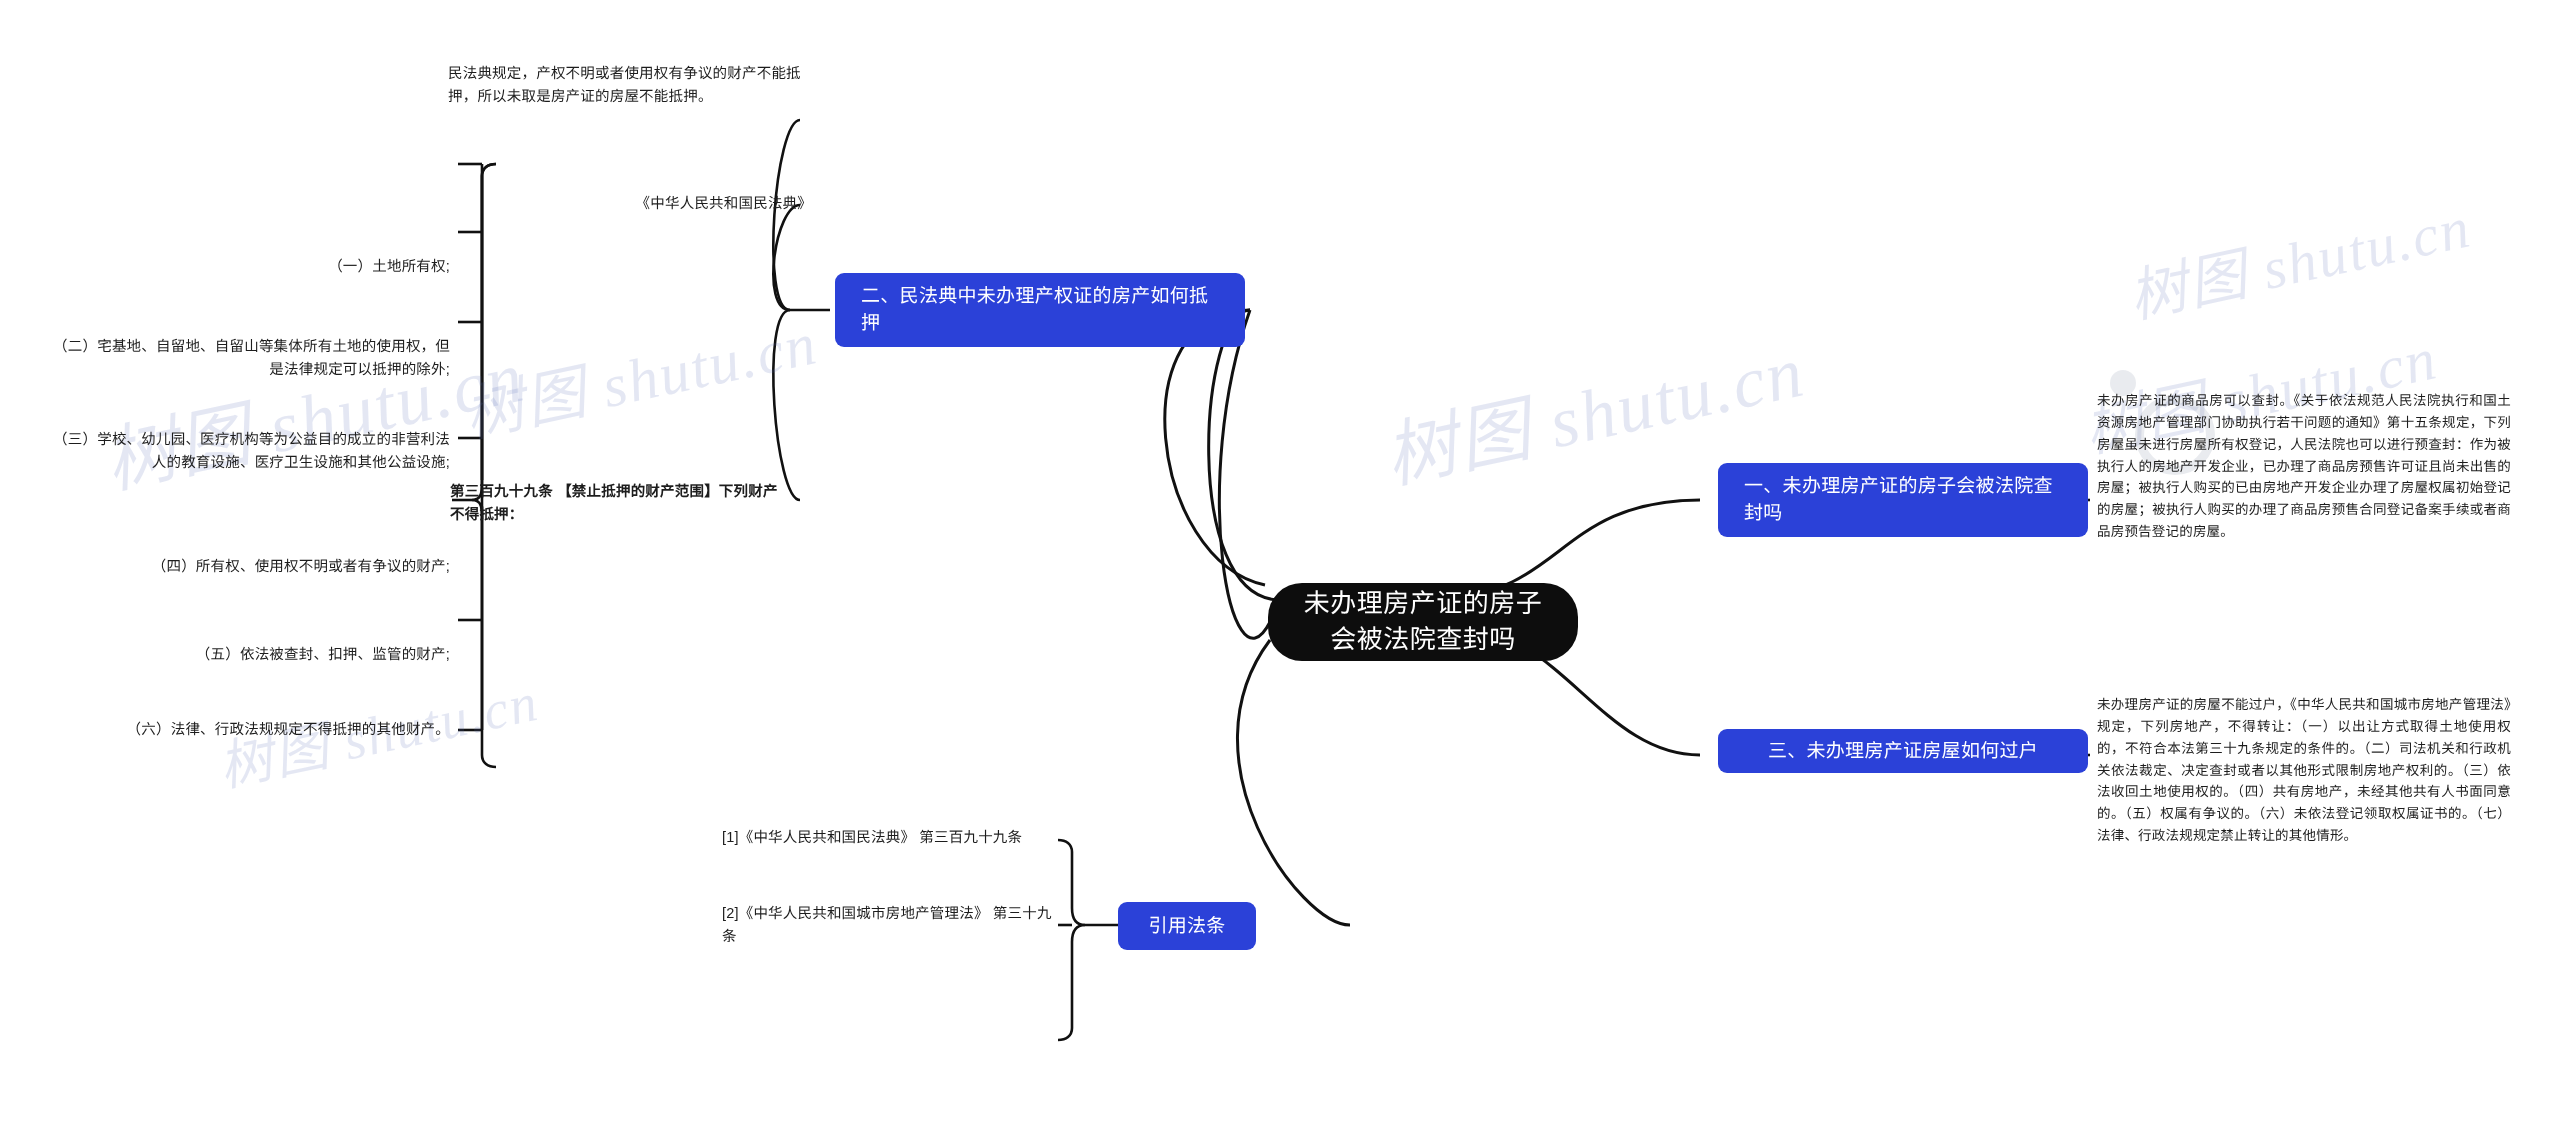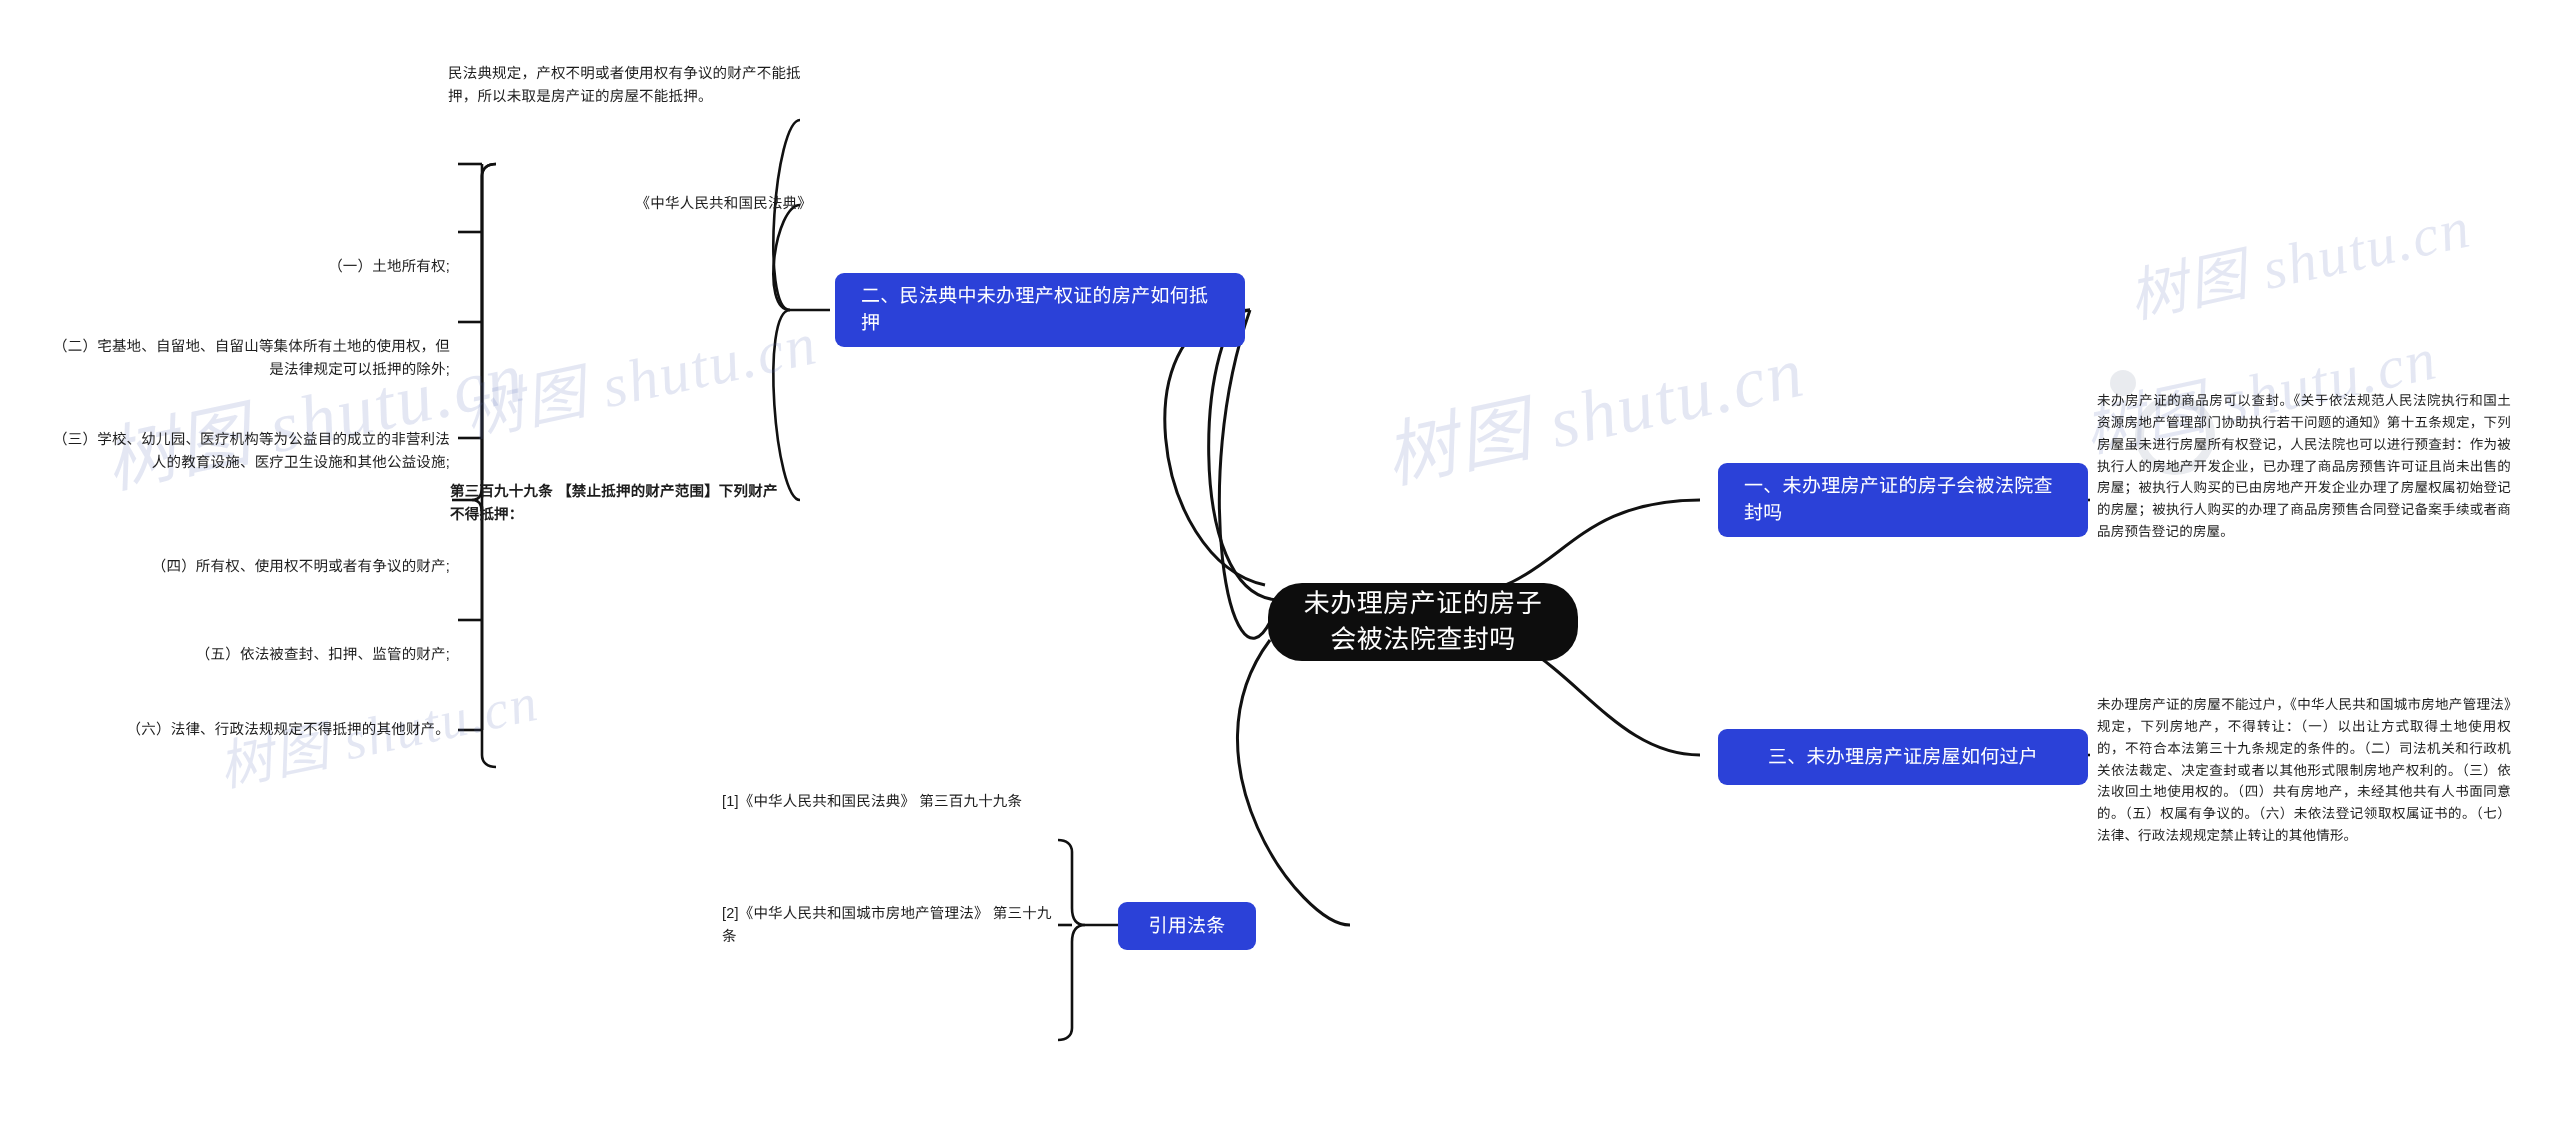--- a/index.html
+++ b/index.html
@@ -178,21 +178,21 @@
   </div>
 
   <div class="node branch-node" style="left:835px; top:273px; width:410px; height:74px;">
     <span>二、民法典中未办理产权证的房产如何抵押</span>
   </div>
 
   <div class="node branch-node" style="left:1718px; top:463px; width:370px; height:74px;">
     <span>一、未办理房产证的房子会被法院查封吗</span>
   </div>
 
-  <div class="node branch-node centered" style="left:1718px; top:729px; width:370px; height:56px;justify-content:center;">
+  <div class="node branch-node centered" style="left:1718px; top:729px; width:370px; height:44px;justify-content:center;">
     <span>三、未办理房产证房屋如何过户</span>
   </div>
 
   <div class="node branch-node centered" style="left:1118px; top:902px; width:138px; height:48px;">
     <span>引用法条</span>
   </div>
 
   <div class="leaf-text" style="left:448px; top:62px; width:360px;">民法典规定，产权不明或者使用权有争议的财产不能抵押，所以未取是房产证的房屋不能抵押。</div>
 
   <div class="leaf-text right-align" style="left:500px; top:192px; width:312px;">《中华人民共和国民法典》</div>
@@ -208,18 +208,18 @@
   <div class="leaf-text right-align" style="left:40px; top:555px; width:410px;">（四）所有权、使用权不明或者有争议的财产;</div>
 
   <div class="leaf-text right-align" style="left:40px; top:643px; width:410px;">（五）依法被查封、扣押、监管的财产;</div>
 
   <div class="leaf-text right-align" style="left:40px; top:718px; width:410px;">（六）法律、行政法规规定不得抵押的其他财产。</div>
 
   <div class="leaf-text para" style="left:2097px; top:390px; width:414px;">未办房产证的商品房可以查封。《关于依法规范人民法院执行和国土资源房地产管理部门协助执行若干问题的通知》第十五条规定，下列房屋虽未进行房屋所有权登记，人民法院也可以进行预查封：作为被执行人的房地产开发企业，已办理了商品房预售许可证且尚未出售的房屋；被执行人购买的已由房地产开发企业办理了房屋权属初始登记的房屋；被执行人购买的办理了商品房预售合同登记备案手续或者商品房预告登记的房屋。</div>
 
   <div class="leaf-text para" style="left:2097px; top:650px; width:414px;margin-top:44px;">未办理房产证的房屋不能过户，《中华人民共和国城市房地产管理法》规定，下列房地产，不得转让：（一）以出让方式取得土地使用权的，不符合本法第三十九条规定的条件的。（二）司法机关和行政机关依法裁定、决定查封或者以其他形式限制房地产权利的。（三）依法收回土地使用权的。（四）共有房地产，未经其他共有人书面同意的。（五）权属有争议的。（六）未依法登记领取权属证书的。（七）法律、行政法规规定禁止转让的其他情形。</div>
 
-  <div class="leaf-text" style="left:722px; top:790px; width:330px;">[1]《中华人民共和国民法典》 第三百九十九条</div>
+  <div class="leaf-text" style="left:722px; top:826px; width:330px;">[1]《中华人民共和国民法典》 第三百九十九条</div>
 
   <div class="leaf-text" style="left:722px; top:902px; width:330px;">[2]《中华人民共和国城市房地产管理法》 第三十九条</div>
 
 
 </div>
 
 </body></html>

